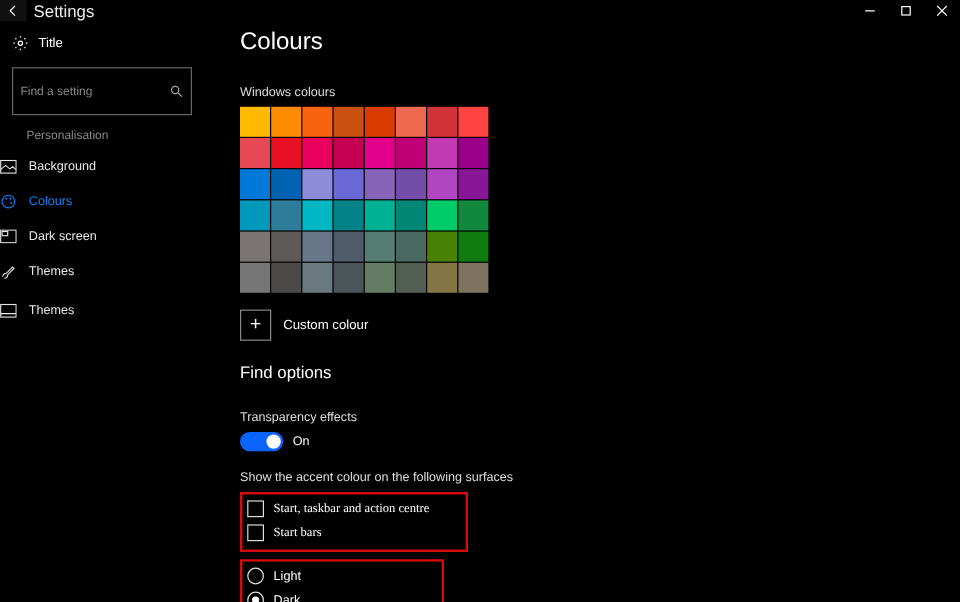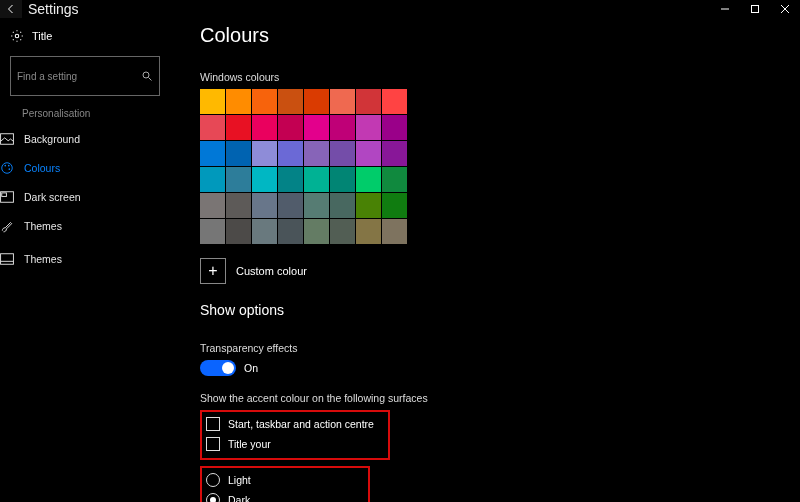--- a/index.html
+++ b/index.html
@@ -132,20 +132,21 @@
     position: absolute; right: 2px; top: 2px;
     width: 12px; height: 12px; border-radius: 50%; background: #fff;
   }
   .toggle-state { font-size: 10.5px; }
 
   .sub-label { font-size: 10.5px; color: #ddd; margin-top: 16px; margin-bottom: 6px; }
   .check-row {
     display: flex; align-items: center; gap: 8px;
     padding: 3px 2px;
     font-size: 10.5px;
+    font-family: Liberation Serif, serif;
   }
   .chkbox {
     width: 14px; height: 14px; border: 1.5px solid #ddd;
   }
   .radio-row {
     display: flex; align-items: center; gap: 8px;
     padding: 3px 2px; font-size: 10.5px;
   }
   .radio {
     width: 14px; height: 14px; border: 1.5px solid #ddd; border-radius: 50%;
@@ -305,38 +306,38 @@
         <div class="swatch" style="background: rgb(82, 94, 84);"></div>
         <div class="swatch" style="background: rgb(132, 117, 69);"></div>
         <div class="swatch" style="background: rgb(126, 115, 95);"></div>
       </div>
 
     <div class="custom-row">
       <div class="custom-btn">+</div>
       <span>Custom colour</span>
     </div>
 
-    <h2 class="more-opt">Show options</h2>
+    <h2 class="more-opt">Find options</h2>
     <div class="section-label">Transparency effects</div>
     <div class="toggle-wrap">
       <div class="toggle">
           <div class="toggle-knob"></div>
         </div>
       <span class="toggle-state">On</span>
     </div>
 
     <div class="sub-label">Show the accent colour on the following surfaces</div>
     <div class="anno-box">
       <div class="check-row">
         <div class="chkbox"></div>
         <span>Start, taskbar and action centre</span>
       </div>
       <div class="check-row">
         <div class="chkbox"></div>
-        <span>Title your</span>
+        <span>Start bars</span>
       </div>
     </div>
 
     <div class="anno-box" style="width:170px">
       <div class="radio-row">
         <div class="radio"></div>
         <span>Light</span>
       </div>
       <div class="radio-row">
         <div class="radio checked"></div>

